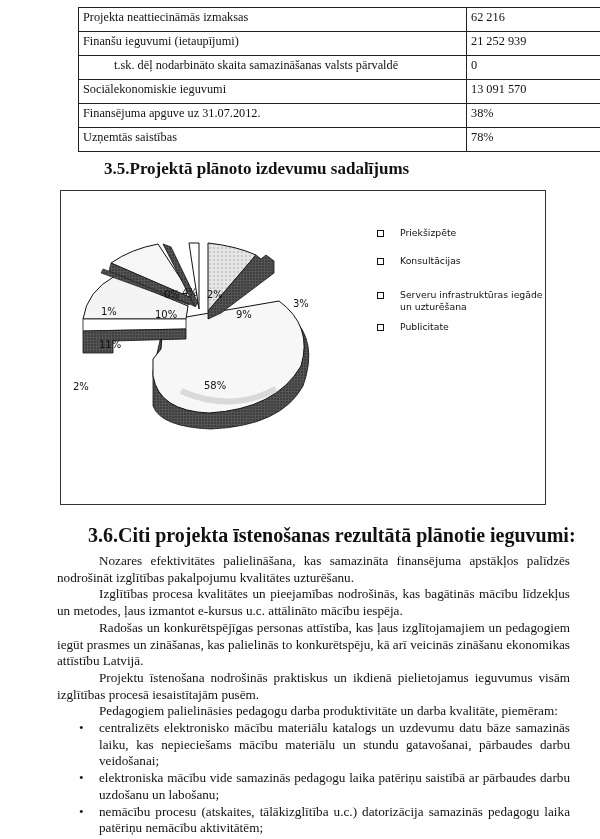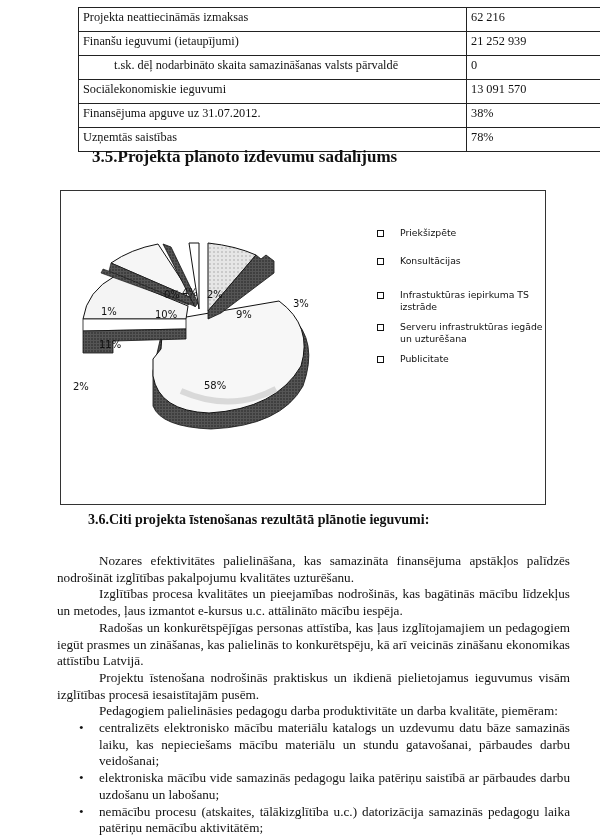--- a/index.html
+++ b/index.html
@@ -2,23 +2,23 @@
 <html><head>
 <meta charset="utf-8">
 <style>
   html, body { margin:0; padding:0; background:#fff; }
   body { width:600px; height:839px; position:relative; overflow:hidden;
          font-family:"Liberation Serif", serif; color:#111; }
   .tbl { position:absolute; left:50px; top:7px; width:528px; border-collapse:collapse;margin-left:28px; }
   .tbl td { border:1px solid #222; font-size:12.3px; height:21px; padding:0 0 0 4px; line-height:15px; vertical-align:top; padding-top:2px; }
   .tbl td.c1 { width:352px; }
   .tbl td.indent { padding-left:35px; }
-  h2 { position:absolute; margin:0; font-weight:bold; font-family:"Liberation Serif", serif; }
+  h2 { position:absolute; margin:12px; font-weight:bold; font-family:"Liberation Serif", serif; }
   .h35 { left:92px; top:147px; font-size:17px; }
-  .h36 { left:88px; top:512px; font-size:14px; }
+  .h36 { left:76px; top:512px; font-size:20px; }
   .chartbox { position:absolute; left:60px; top:190px; width:486px; height:315px; border:1px solid #333; box-sizing:border-box; }
   .legend { position:absolute; left:316px; top:36px; width:170px; font-family:"DejaVu Sans", sans-serif; font-size:9.3px; color:#111; }
   .lg { position:relative; padding-left:23px; line-height:12px; }
   .lg .sw { position:absolute; left:0; top:3px; width:5px; height:5px; border:1.5px solid #111; background:#fff; }
   .pl { position:absolute; font-family:"DejaVu Sans", sans-serif; font-size:10px; }
   .body { position:absolute; left:57px; top:553px; width:513px; font-size:13.2px; line-height:16.7px; text-align:justify; }
   .p { margin:0; text-indent:25px; }
   .p.i2 { text-indent:42px; }
   ul { margin:0; padding:0 0 0 42px; list-style:none; }
   ul li { position:relative; }
@@ -98,21 +98,20 @@
   <span class="pl" style="left:94px;top:118px">10%</span>
   <span class="pl" style="left:103px;top:98px">0%</span>
   <span class="pl" style="left:121px;top:96px">4%</span>
   <span class="pl" style="left:146px;top:98px">2%</span>
   <span class="pl" style="left:175px;top:118px">9%</span>
   <span class="pl" style="left:232px;top:107px">3%</span>
 
   <div class="legend">
     <div class="lg" style="margin-bottom:16px"><span class="sw"></span><span>Priekšizpēte</span></div>
     <div class="lg" style="margin-bottom:22px"><span class="sw"></span><span>Konsultācijas</span></div>
-    <div class="lg" style="margin-bottom:8px;width:140px"><span class="sw"></span><span>Infrastuktūras iepirkuma TS izstrāde</span></div>
     <div class="lg" style="margin-bottom:8px;width:150px"><span class="sw"></span><span>Serveru infrastruktūras iegāde un uzturēšana</span></div>
     <div class="lg"><span class="sw"></span><span>Publicitate</span></div>
   </div>
 </div>
 
 <h2 class="h36">3.6.Citi projekta īstenošanas rezultātā plānotie ieguvumi:</h2>
 
 <div class="body">
   <p class="p i2">Nozares efektivitātes palielināšana, kas samazināta finansējuma apstākļos palīdzēs nodrošināt izglītības pakalpojumu kvalitātes uzturēšanu.</p>
   <p class="p i2">Izglītības procesa kvalitātes un pieejamības nodrošinās, kas bagātinās mācību līdzekļus un metodes, ļaus izmantot e-kursus u.c. attālināto mācību iespēja.</p>

